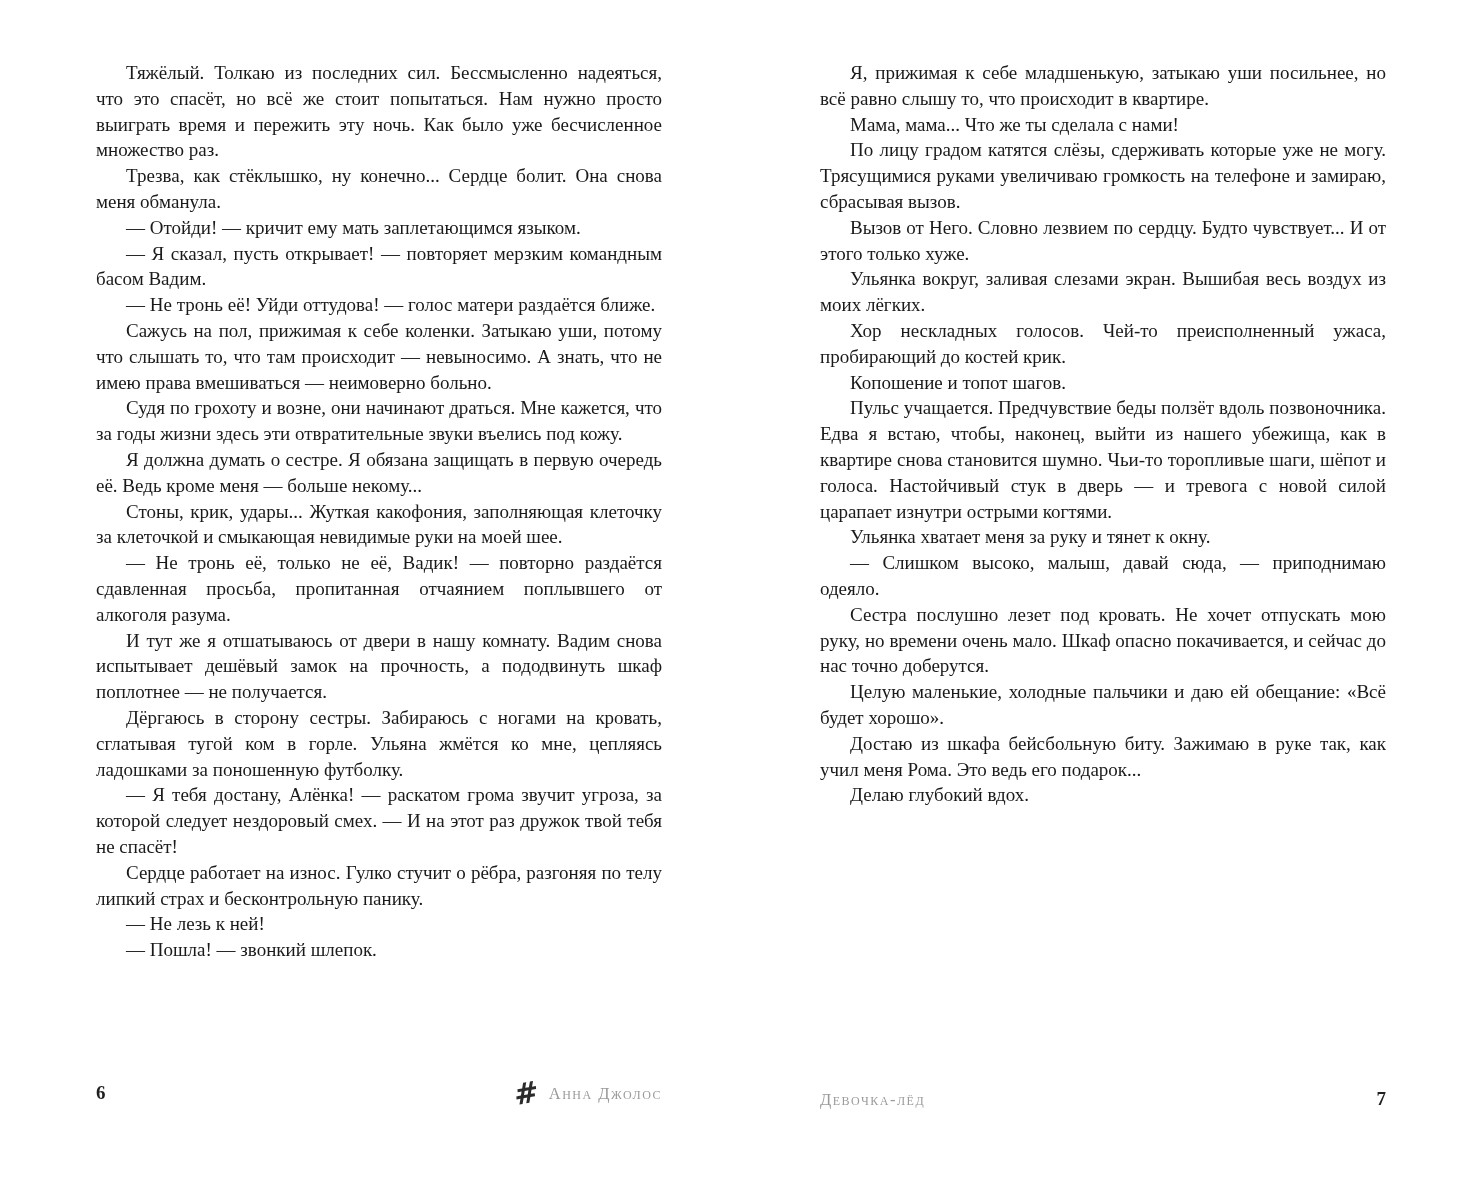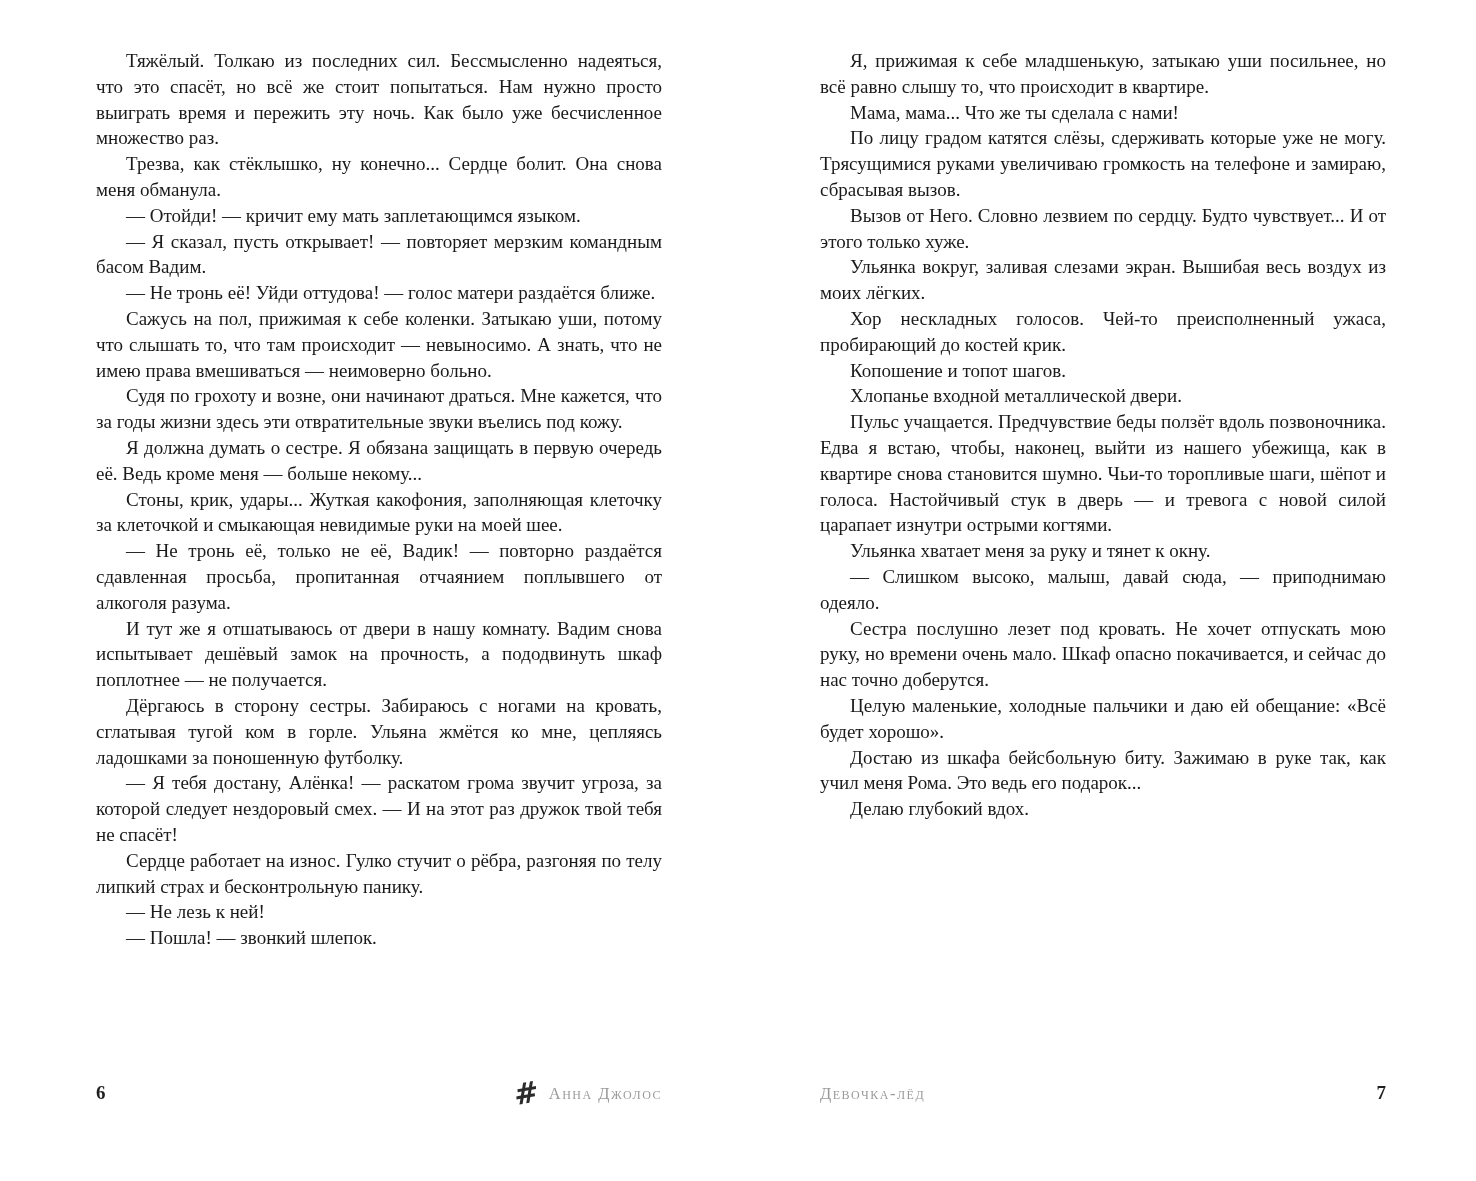--- a/index.html
+++ b/index.html
@@ -17,21 +17,21 @@
     display: flex;
   }
   .page {
     position: relative;
     width: 738px;
     height: 1181px;
     box-sizing: border-box;
   }
   .text-block {
     position: absolute;
-    top: 48px;
+    top: 60px;
     width: 566px;
     font-size: 19px;
     line-height: 25.8px;
     text-align: justify;
   }
   .page-left .text-block { left: 96px; }
   .page-right .text-block { left: 82px; }
   .text-block p {
     margin: 0;
     padding: 0;
@@ -39,21 +39,21 @@
   }
   .footer {
     position: absolute;
     top: 1082px;
     height: 28px;
     display: flex;
     justify-content: space-between;
     align-items: baseline;
   }
   .page-left .footer { left: 96px; width: 566px; }
-  .page-right .footer { left: 82px; width: 566px; }
+  .page-right .footer { left: 82px; width: 566px; align-items: flex-end; }
   .page-number {
     font-size: 19px;
     font-weight: bold;
     color: #1f1f1f;
   }
   .running-title {
     font-variant: small-caps;
     letter-spacing: 1.5px;
     font-size: 16.5px;
     color: #9a9a9a;
@@ -109,21 +109,20 @@
 
   <div class="page page-right">
     <div class="text-block">
       <p>Я, прижимая к себе младшенькую, затыкаю уши посильнее, но всё равно слышу то, что происходит в квартире.</p>
       <p>Мама, мама... Что же ты сделала с нами!</p>
       <p>По лицу градом катятся слёзы, сдерживать которые уже не могу. Трясущимися руками увеличиваю громкость на телефоне и замираю, сбрасывая вызов.</p>
       <p>Вызов от Него. Словно лезвием по сердцу. Будто чувствует... И от этого только хуже.</p>
       <p>Ульянка вокруг, заливая слезами экран. Вышибая весь воздух из моих лёгких.</p>
       <p>Хор нескладных голосов. Чей-то преисполненный ужаса, пробирающий до костей крик.</p>
       <p>Копошение и топот шагов.</p>
-      <p>Хлопанье входной металлической двери.</p>
       <p>Пульс учащается. Предчувствие беды ползёт вдоль позвоночника. Едва я встаю, чтобы, наконец, выйти из нашего убежища, как в квартире снова становится шумно. Чьи-то торопливые шаги, шёпот и голоса. Настойчивый стук в дверь — и тревога с новой силой царапает изнутри острыми когтями.</p>
       <p>Ульянка хватает меня за руку и тянет к окну.</p>
       <p>— Слишком высоко, малыш, давай сюда, — приподнимаю одеяло.</p>
       <p>Сестра послушно лезет под кровать. Не хочет отпускать мою руку, но времени очень мало. Шкаф опасно покачивается, и сейчас до нас точно доберутся.</p>
       <p>Целую маленькие, холодные пальчики и даю ей обещание: «Всё будет хорошо».</p>
       <p>Достаю из шкафа бейсбольную биту. Зажимаю в руке так, как учил меня Рома. Это ведь его подарок...</p>
       <p>Делаю глубокий вдох.</p>
     </div>
     <div class="footer">
       <span class="running-title">

